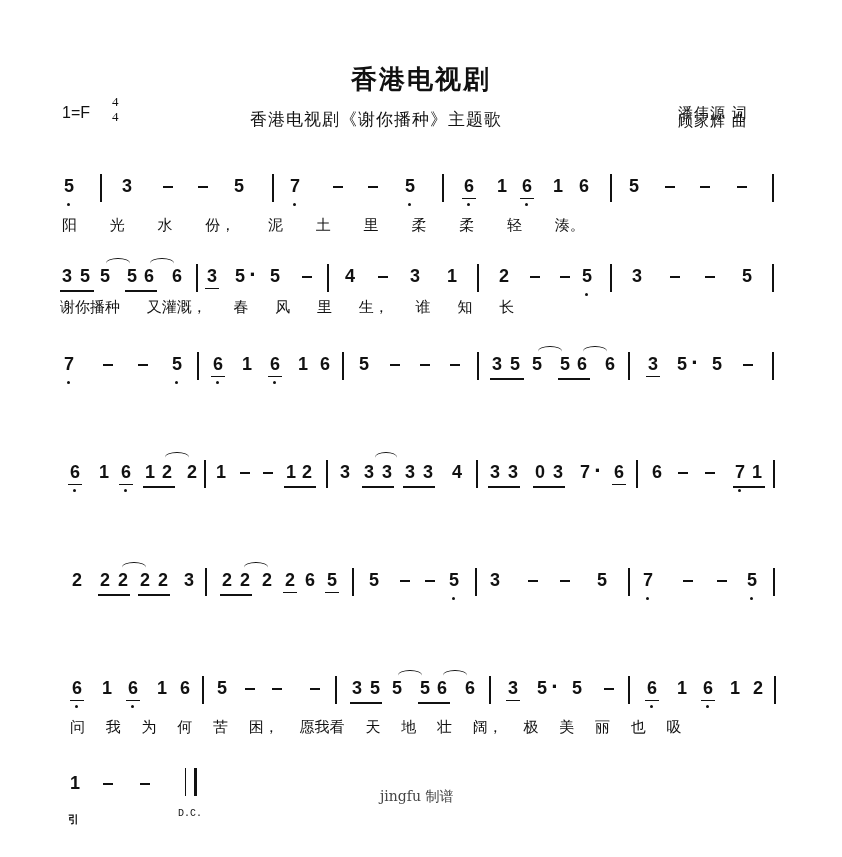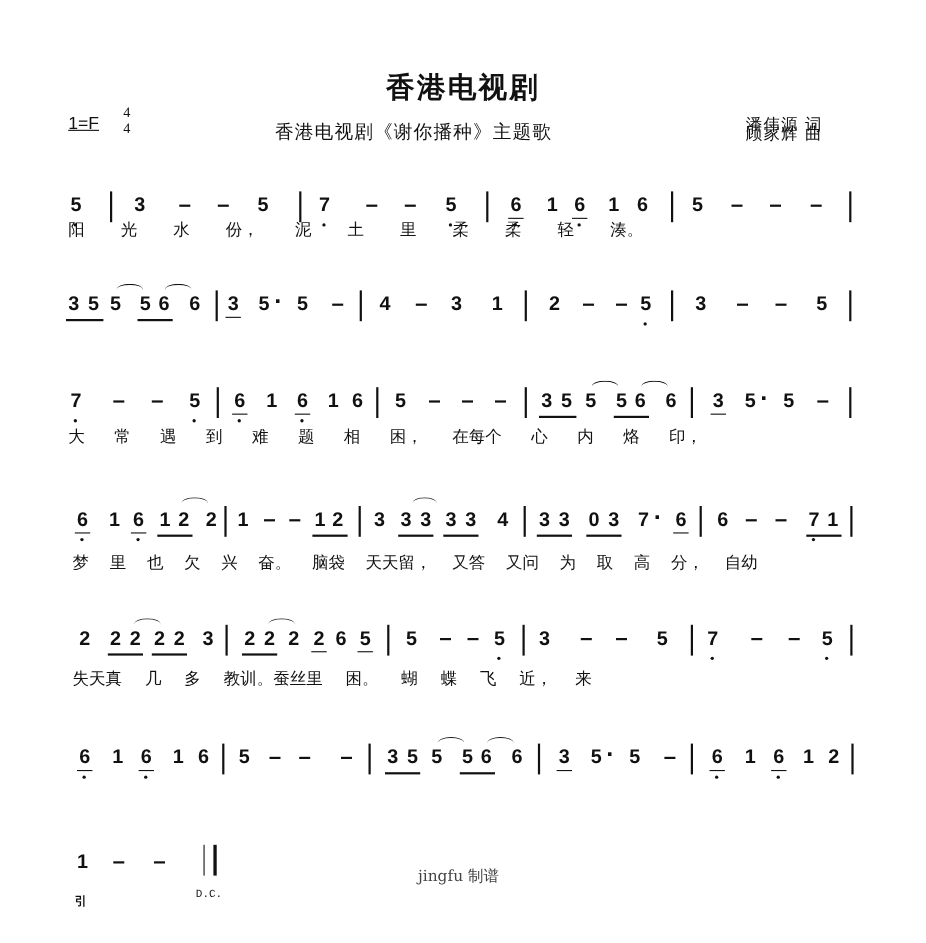--- a/index.html
+++ b/index.html
@@ -2,21 +2,21 @@
 <html><head>
 <meta charset="utf-8">
 <style>
   html, body { margin: 0; padding: 0; background: #ffffff; }
   body { width: 842px; height: 857px; position: relative; overflow: hidden;
          font-family: "DejaVu Sans", sans-serif; color: #111; }
   .abs { position: absolute; }
   .title { left: 0; width: 842px; top: 62px; text-align: center; font-size: 26px; font-weight: bold;
            font-family: "DejaVu Serif", serif; letter-spacing: 2px; }
   .subtitle { left: 250px; top: 108px; font-size: 17px; font-family: "DejaVu Serif", serif; letter-spacing: 1px; }
-  .key { left: 62px; top: 104px; font-size: 16px; font-family: "Liberation Sans", sans-serif; text-decoration: underline; }
+  .key { left: 62px; top: 104px; font-size: 16px; font-family: "Liberation Sans", sans-serif; }
   .timesig { left: 112px; top: 94px; font-size: 13px; line-height: 15px; text-align: center; font-family: "Liberation Serif", serif; }
   .credit { left: 678px; font-size: 15px; font-family: "DejaVu Serif", serif; letter-spacing: 1px; }
   .row { position: absolute; left: 0; width: 842px; height: 80px; }
   .note { position: absolute; font-family: "Liberation Sans", sans-serif; font-weight: bold; font-size: 18px;
           width: 14px; text-align: center; line-height: 20px; }
   .note.u::after { content: ""; position: absolute; left: 0; right: 0; bottom: -3px; border-bottom: 1.5px solid #111; }
   .note.ld::before { content: ""; position: absolute; left: 5px; bottom: -10px; width: 3px; height: 3px; background:#111; border-radius: 50%; }
   .dot { position: absolute; font-weight: bold; font-size: 18px; }
   .dash { position: absolute; width: 10px; height: 2px; background: #111; }
   .bar { position: absolute; width: 1.5px; height: 28px; background: #111; }
@@ -58,21 +58,21 @@
   <span class="note" style="left:495px;top:6px">1</span>
   <span class="note u ld" style="left:520px;top:6px">6</span>
   <span class="note" style="left:551px;top:6px">1</span>
   <span class="note" style="left:577px;top:6px">6</span>
   <span class="bar" style="left:610px;top:4px"></span>
   <span class="note" style="left:627px;top:6px">5</span>
   <span class="dash" style="left:665px;top:16px"></span>
   <span class="dash" style="left:700px;top:16px"></span>
   <span class="dash" style="left:737px;top:16px"></span>
   <span class="bar" style="left:772px;top:4px"></span>
-  <div class="lyric" style="left:62px;top:30px;word-spacing:28px">阳 光 水 份， 泥 土 里 柔 柔 轻 湊。</div>
+  <div class="lyric" style="left:62px;top:46px;word-spacing:28px">阳 光 水 份， 泥 土 里 柔 柔 轻 湊。</div>
 </div>
 
 <div class="row" style="top:258px">
   <span class="note" style="left:60px;top:8px">3</span>
   <span class="note" style="left:78px;top:8px">5</span>
   <span class="uline" style="left:60px;top:32px;width:34px"></span>
   <span class="note" style="left:98px;top:8px">5</span>
   <span class="slur" style="left:106px;top:0px;width:24px"></span>
   <span class="note" style="left:125px;top:8px">5</span>
   <span class="note" style="left:142px;top:8px">6</span>
@@ -94,20 +94,21 @@
   <span class="note" style="left:497px;top:8px">2</span>
   <span class="dash" style="left:530px;top:18px"></span>
   <span class="dash" style="left:560px;top:18px"></span>
   <span class="note ld" style="left:580px;top:8px">5</span>
   <span class="bar" style="left:610px;top:6px"></span>
   <span class="note" style="left:630px;top:8px">3</span>
   <span class="dash" style="left:670px;top:18px"></span>
   <span class="dash" style="left:705px;top:18px"></span>
   <span class="note" style="left:740px;top:8px">5</span>
   <span class="bar" style="left:772px;top:6px"></span>
+  <div class="lyric" style="left:60px;top:40px;word-spacing:22px">谢你播种 又灌溉， 春 风 里 生， 谁 知 长</div>
 </div>
 
 <div class="row" style="top:346px">
   <span class="note ld" style="left:62px;top:8px">7</span>
   <span class="dash" style="left:103px;top:18px"></span>
   <span class="dash" style="left:138px;top:18px"></span>
   <span class="note ld" style="left:170px;top:8px">5</span>
   <span class="bar" style="left:197px;top:6px"></span>
   <span class="note u ld" style="left:211px;top:8px">6</span>
   <span class="note" style="left:240px;top:8px">1</span>
@@ -130,21 +131,20 @@
   <span class="uline" style="left:558px;top:32px;width:32px"></span>
   <span class="slur" style="left:583px;top:0px;width:24px"></span>
   <span class="note" style="left:603px;top:8px">6</span>
   <span class="bar" style="left:628px;top:6px"></span>
   <span class="note u" style="left:646px;top:8px">3</span>
   <span class="note" style="left:675px;top:8px">5</span>
     <span class="dot" style="left:691px;top:6px">·</span>
   <span class="note" style="left:710px;top:8px">5</span>
   <span class="dash" style="left:743px;top:18px"></span>
   <span class="bar" style="left:772px;top:6px"></span>
-  <div class="lyric" style="left:62px;top:42px;word-spacing:22px">大 常 遇 到 难 题 相 困， 在每个 心 内 烙 印，</div>
 </div>
 
 <div class="row" style="top:452px">
   <span class="note u ld" style="left:68px;top:10px">6</span>
   <span class="note" style="left:97px;top:10px">1</span>
   <span class="note u ld" style="left:119px;top:10px">6</span>
   <span class="note" style="left:143px;top:10px">1</span>
   <span class="note" style="left:160px;top:10px">2</span>
   <span class="uline" style="left:143px;top:34px;width:32px"></span>
   <span class="slur" style="left:165px;top:0px;width:24px"></span>
@@ -177,21 +177,20 @@
     <span class="dot" style="left:594px;top:8px">·</span>
   <span class="note u" style="left:612px;top:10px">6</span>
   <span class="bar" style="left:636px;top:8px"></span>
   <span class="note" style="left:650px;top:10px">6</span>
   <span class="dash" style="left:678px;top:20px"></span>
   <span class="dash" style="left:705px;top:20px"></span>
   <span class="note ld" style="left:733px;top:10px">7</span>
   <span class="note" style="left:750px;top:10px">1</span>
   <span class="uline" style="left:733px;top:34px;width:32px"></span>
   <span class="bar" style="left:773px;top:8px"></span>
-  <div class="lyric" style="left:66px;top:50px;word-spacing:14px">梦 里 也 欠 兴 奋。 脑袋 天天留， 又答 又问 为 取 高 分， 自幼</div>
 </div>
 
 <div class="row" style="top:562px">
   <span class="note" style="left:70px;top:8px">2</span>
   <span class="note" style="left:98px;top:8px">2</span>
   <span class="note" style="left:116px;top:8px">2</span>
   <span class="uline" style="left:98px;top:32px;width:32px"></span>
   <span class="slur" style="left:122px;top:0px;width:24px"></span>
   <span class="note" style="left:138px;top:8px">2</span>
   <span class="note" style="left:156px;top:8px">2</span>
@@ -215,21 +214,20 @@
   <span class="note" style="left:488px;top:8px">3</span>
   <span class="dash" style="left:528px;top:18px"></span>
   <span class="dash" style="left:560px;top:18px"></span>
   <span class="note" style="left:595px;top:8px">5</span>
   <span class="bar" style="left:628px;top:6px"></span>
   <span class="note ld" style="left:641px;top:8px">7</span>
   <span class="dash" style="left:683px;top:18px"></span>
   <span class="dash" style="left:717px;top:18px"></span>
   <span class="note ld" style="left:745px;top:8px">5</span>
   <span class="bar" style="left:773px;top:6px"></span>
-  <div class="lyric" style="left:66px;top:46px;word-spacing:16px">失天真 几 多 教训。蚕丝里 困。 蝴 蝶 飞 近， 来</div>
 </div>
 
 <div class="row" style="top:670px">
   <span class="note u ld" style="left:70px;top:8px">6</span>
   <span class="note" style="left:100px;top:8px">1</span>
   <span class="note u ld" style="left:126px;top:8px">6</span>
   <span class="note" style="left:155px;top:8px">1</span>
   <span class="note" style="left:178px;top:8px">6</span>
   <span class="bar" style="left:202px;top:6px"></span>
   <span class="note" style="left:215px;top:8px">5</span>
@@ -253,20 +251,21 @@
     <span class="dot" style="left:551px;top:6px">·</span>
   <span class="note" style="left:570px;top:8px">5</span>
   <span class="dash" style="left:604px;top:18px"></span>
   <span class="bar" style="left:628px;top:6px"></span>
   <span class="note u ld" style="left:645px;top:8px">6</span>
   <span class="note" style="left:675px;top:8px">1</span>
   <span class="note u ld" style="left:701px;top:8px">6</span>
   <span class="note" style="left:728px;top:8px">1</span>
   <span class="note" style="left:751px;top:8px">2</span>
   <span class="bar" style="left:774px;top:6px"></span>
+  <div class="lyric" style="left:70px;top:48px;word-spacing:16px">问 我 为 何 苦 困， 愿我看 天 地 壮 阔， 极 美 丽 也 吸</div>
 </div>
 
 <div class="row" style="top:765px">
   <span class="note" style="left:68px;top:8px">1</span>
   <span class="dash" style="left:103px;top:18px"></span>
   <span class="dash" style="left:140px;top:18px"></span>
 </div>
 <div class="abs final"></div>
 <div class="abs cut">引</div>
 <div class="abs dc">D.C.</div>

